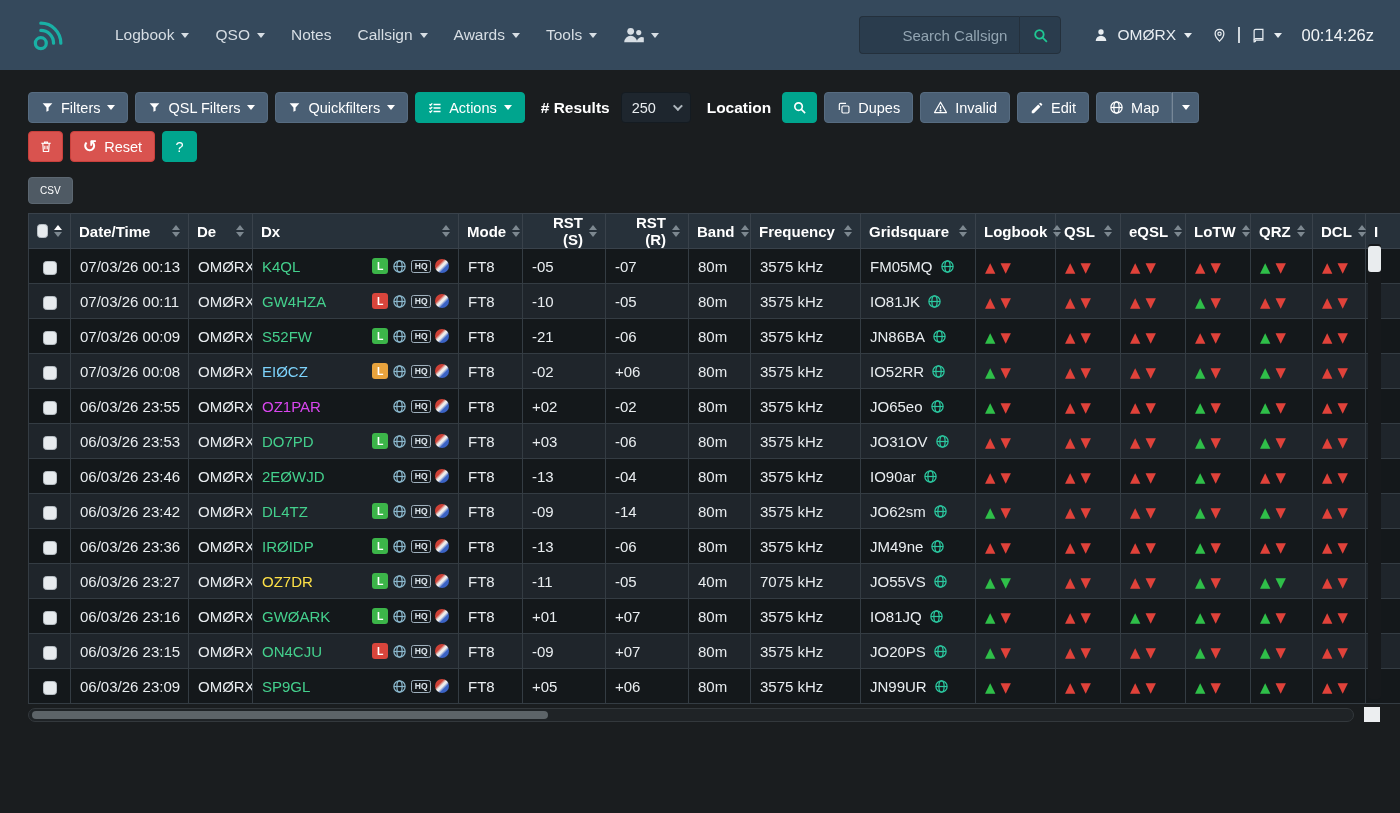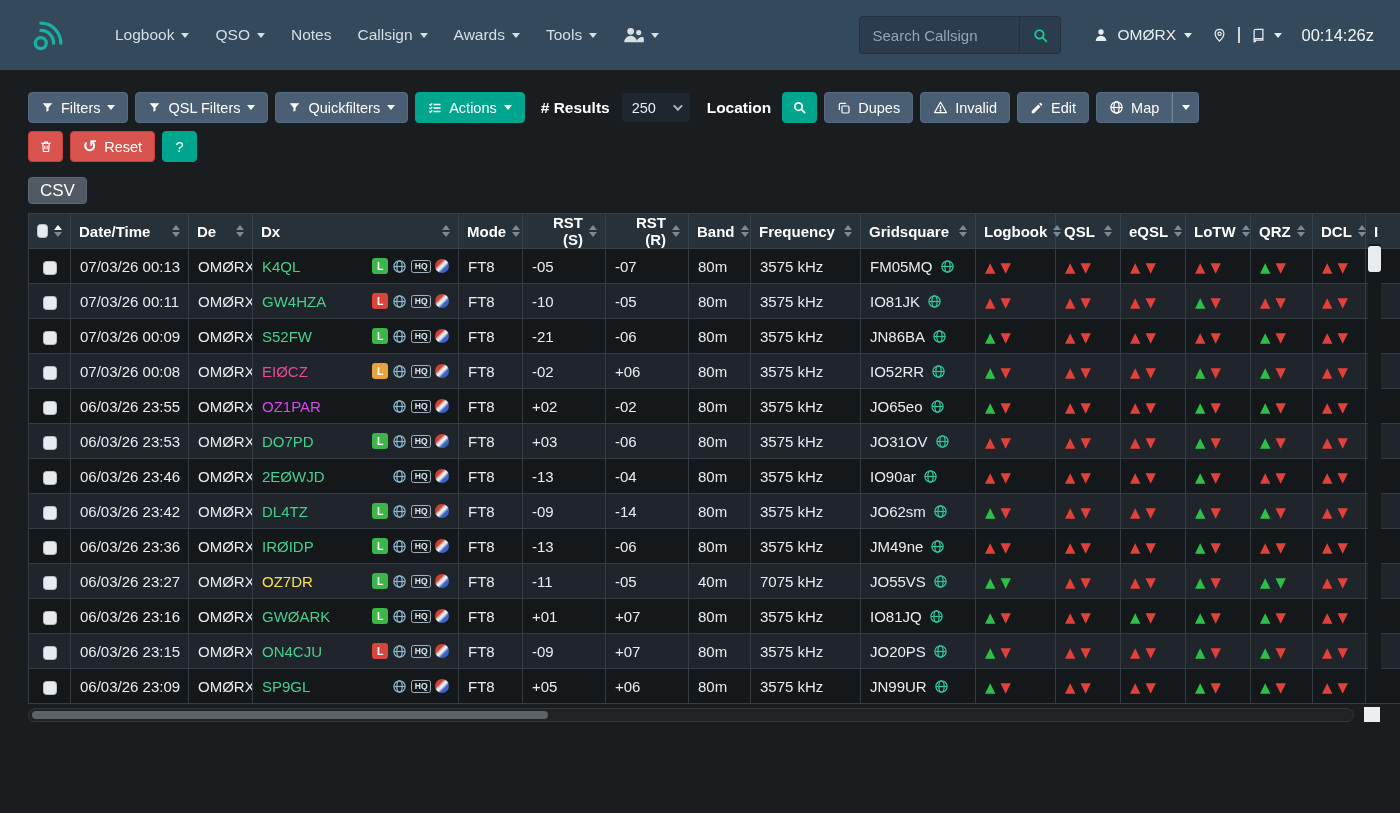--- a/index.html
+++ b/index.html
@@ -9,36 +9,36 @@
     font-family:"Liberation Sans","DejaVu Sans",sans-serif;
     color:#e9edf0;
   }
   
   .navbar { height:70px; background:#35495c; display:flex; align-items:center; padding:0 26px; }
   .brand { display:flex; align-items:center; margin-right:30px; cursor:pointer; }
   .nav-menu { display:flex; align-items:center; }
   .nav-item { display:flex; align-items:center; gap:7px; color:#d7dee4; font-size:15.5px; padding:8px 13px; cursor:pointer; white-space:nowrap; }
   .caret { width:0; height:0; border-left:4.5px solid transparent; border-right:4.5px solid transparent; border-top:5px solid currentColor; display:inline-block; }
   .nav-search { margin-left:auto; display:flex; height:38px; margin-right:22px; }
-  .nav-search input { width:160px; background:#2a3c4d; border:1px solid #24303c; border-right:none; border-radius:4px 0 0 4px; color:#cfd8df; padding:0 12px; font-size:15px; outline:none; font-family:inherit; }
+  .nav-search input { width:160px; background:#2a3c4d; border:1px solid #24303c; border-right:none; border-radius:4px 0 0 4px; color:#cfd8df; padding:0 12px; font-size:15px; outline:none; font-family:inherit;text-align:right; }
   .nav-search input::placeholder { color:#93a5b2; }
   .nav-search button { width:42px; background:#2a3c4d; border:1px solid #24303c; border-radius:0 4px 4px 0; color:#1fc793; display:flex; align-items:center; justify-content:center; cursor:pointer; }
   .nav-user, .nav-station { display:flex; align-items:center; gap:8px; color:#e8edf1; font-size:15.5px; padding:6px 10px; cursor:pointer; white-space:nowrap; }
   .nav-divider { width:1.5px; height:16px; background:#cfd6dc; margin:0 3px; }
   .nav-clock { font-size:16.5px; color:#f2f5f7; margin-left:10px; white-space:nowrap; }
   
   .main { padding:22px 28px 0 28px; }
   .trow { display:flex; align-items:center; gap:7px; }
   .trow.r2 { margin-top:8px; }
   .trow.r3 { margin-top:15px; }
   .btn { height:31px; display:inline-flex; align-items:center; gap:7px; padding:0 12px; border-radius:4px; font-size:14.5px; color:#fff; cursor:pointer; white-space:nowrap; font-family:inherit; }
   .btn.slate  { background:#4a5f74; border:1px solid #576c81; }
   .btn.accent { background:#00a58e; border:1px solid #00a58e; }
   .btn.danger { background:#d9534f; border:1px solid #c9403c; }
-  .btn.csv    { background:#4f5a64; border:1px solid #5c6771; height:27px; padding:0 11px; font-size:17px;justify-content:flex-end; }
+  .btn.csv    { background:#4f5a64; border:1px solid #5c6771; height:27px; padding:0 11px; font-size:10px;justify-content:flex-end; }
   .btn.sq { width:35px; padding:0; justify-content:center; }
   .tlabel { font-weight:700; font-size:15.5px; color:#fff; margin:0 4px 0 9px; }
   .select { display:flex; align-items:center; gap:10px; justify-content:space-between; background:#1e262e; border:1px solid #141b21; border-radius:4px; height:31px; padding:0 10px; color:#e9edf0; font-size:14.5px; cursor:pointer; white-space:nowrap; }
   .select.small { min-width:70px; }
   .chev { width:7px; height:7px; border-right:2px solid #aeb7bd; border-bottom:2px solid #aeb7bd; transform:rotate(45deg) translateY(-2px); display:inline-block; }
   .splitbtn { display:flex; }
   .splitbtn .main-part { border-radius:4px 0 0 4px; }
   .splitbtn .caret-part { border-radius:0 4px 4px 0; width:27px; padding:0; justify-content:center; border-left:1px solid rgba(255,255,255,.25); }
   .resetic { font-size:17px; font-weight:700; line-height:1; font-family:"DejaVu Sans",sans-serif; }
   
@@ -574,21 +574,21 @@
             <td data-name="cell-qrz-status"><span class="arr" data-name="qrz-sent-arrow-icon" style="color:#2fbf49">▲</span><span class="arr" data-name="qrz-received-arrow-icon" style="color:#e0423a">▼</span></td>
             <td data-name="cell-dcl-status"><span class="arr" data-name="dcl-sent-arrow-icon" style="color:#e0423a">▲</span><span class="arr" data-name="dcl-received-arrow-icon" style="color:#e0423a">▼</span></td>
             <td data-name="cell-partial"></td>
           </tr>
           <tr data-name="table-row">
             <td data-name="cell-select"><span class="cbx" data-name="row-checkbox"></span></td>
             <td data-name="cell-datetime">07/03/26 00:08</td>
             <td data-name="cell-de">OMØRX</td>
             <td data-name="cell-dx">
               <div class="dxwrap">
-                <a class="cs" data-name="dx-callsign-link" style="color:#ec4899">EIØCZ</a>
+                <a class="cs" data-name="dx-callsign-link" style="color:#7dd3fc">EIØCZ</a>
                 <span class="badges" data-name="callsign-badges">
                   <span class="lbadge" data-name="lotw-member-badge" style="background:#e8a33d">L</span>
                   <span class="bglobe" data-name="qrz-globe-icon">
                     <svg width="15" height="15" viewBox="0 0 24 24" fill="none" stroke="#8ab7cc" stroke-width="2">
                       <circle cx="12" cy="12" r="9"></circle>
                       <ellipse cx="12" cy="12" rx="4.2" ry="9"></ellipse>
                       <path d="M3.2 12h17.6"></path>
                     </svg>
                   </span>
                   <span class="hqbadge" data-name="hamqth-badge">HQ</span>

